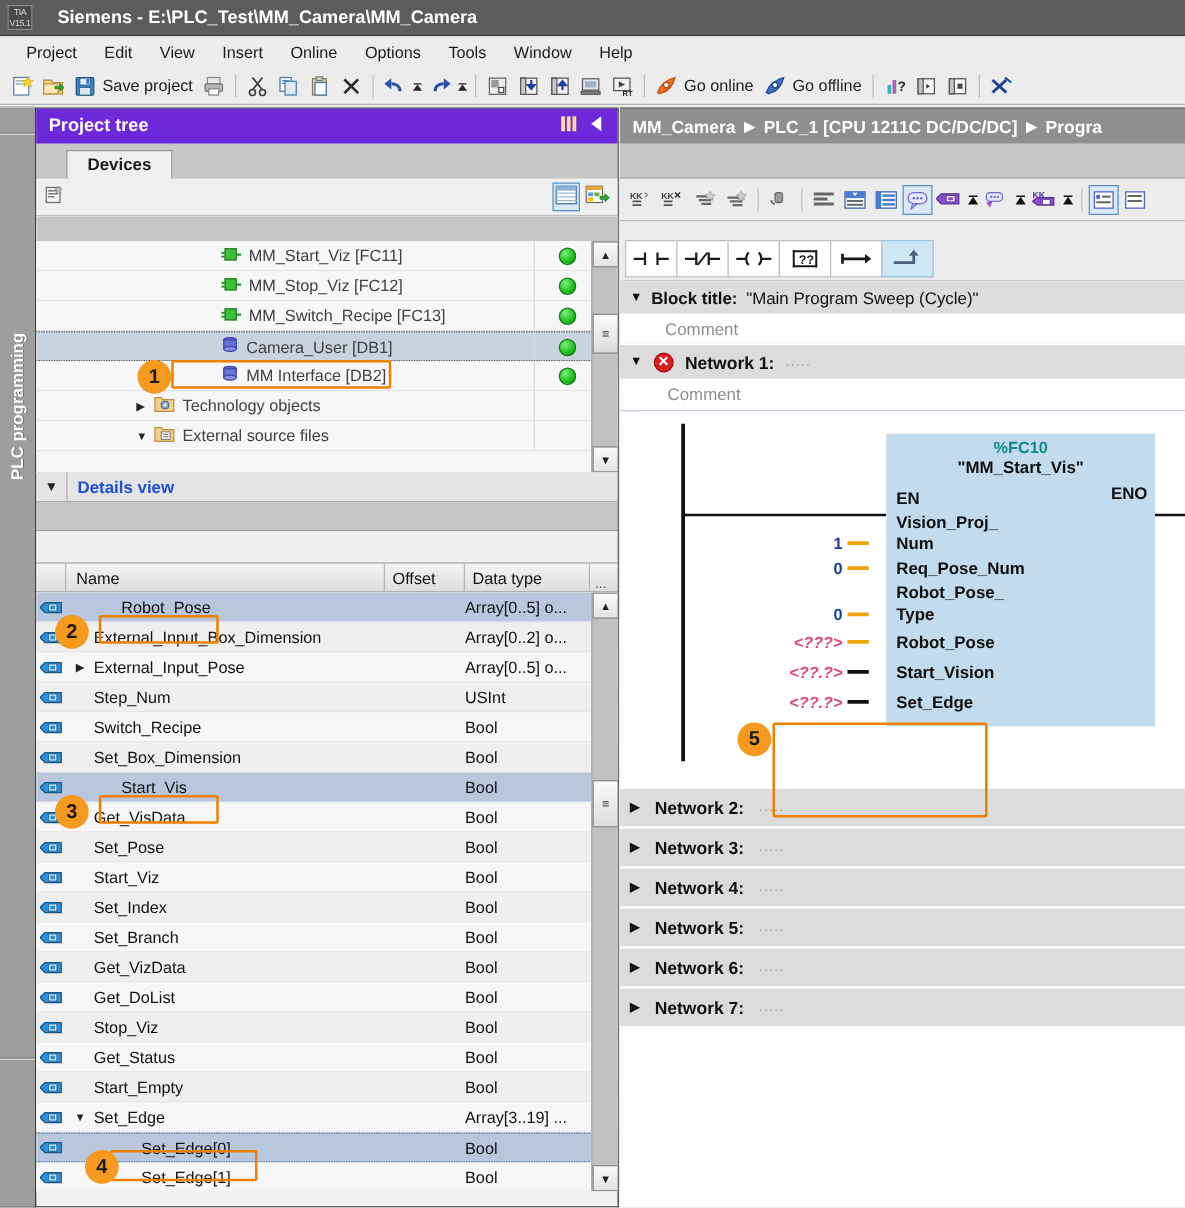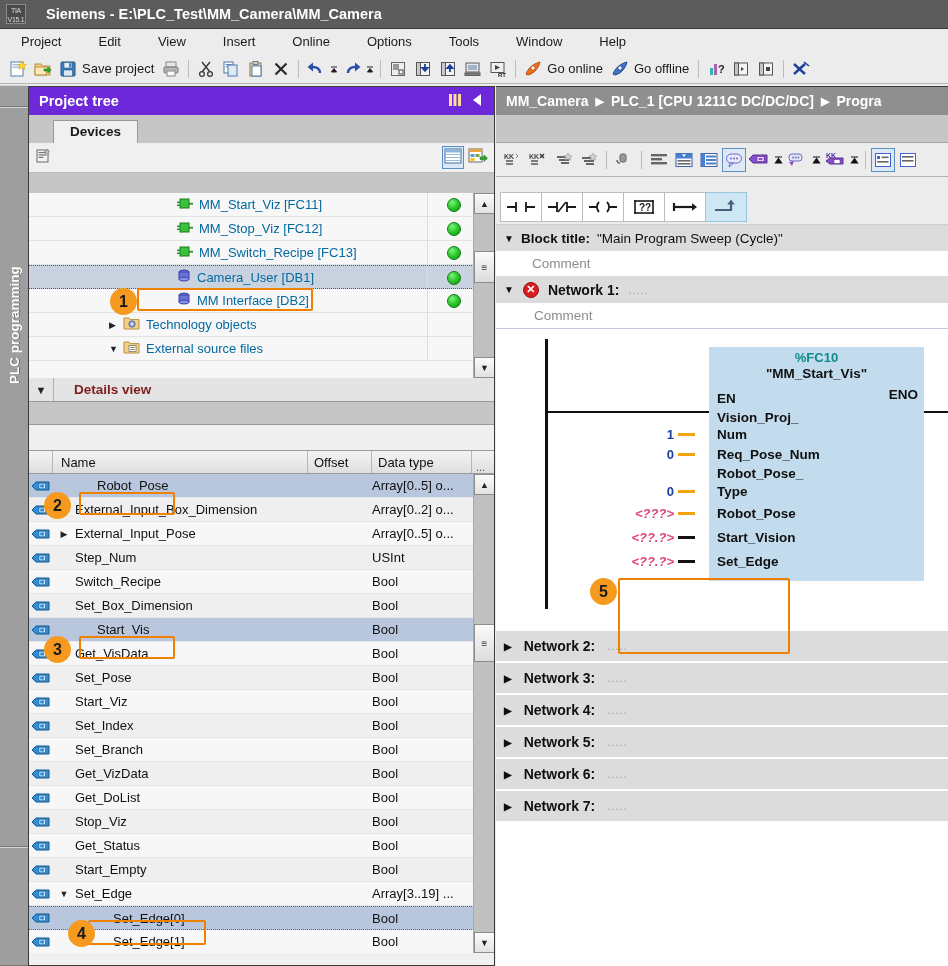--- a/index.html
+++ b/index.html
@@ -21,21 +21,21 @@
   .tia-logo {
     width: 20px; height: 20px; background: #4a4a4a; border: 1px solid #8a8a8a;
     color: #dcdcdc; font-size: 7px; line-height: 9px; text-align: center;
     font-family: "Liberation Sans", sans-serif; padding-top: 1px; letter-spacing: -0.3px;
   }
   .title-text { color: #ffffff; font-weight: bold; font-size: 14.5px; }
 
   
   .menubar {
     height: 25px; background: #ececec; display: flex; align-items: center;
-    padding-left: 10px; gap: 15px;
+    padding-left: 10px; gap: 0px;
   }
   .menu-item { padding: 2px 11px; color: #1a1a1a; font-size: 13px; cursor: default; }
 
   
   .toolbar {
     height: 30px; background: #ececec; display: flex; align-items: center;
     padding-left: 6px; gap: 1px; border-bottom: 1px solid #b4b4b4;
   }
   .tb-btn {
     width: 24px; height: 24px; display: flex; align-items: center; justify-content: center;
@@ -84,21 +84,21 @@
   .tree-toolbar-right { display: flex; align-items: center; gap: 4px; }
   .tree-body { position: relative; height: 205px; background: #f7f7f7; overflow: hidden; }
   .tree-scrollpad { position: absolute; left: 0; top: 0; right: 0; height: 20px; background: #c6c6c6; }
   .tree-rows { position: absolute; left: 0; top: 20px; right: 0; }
   .tree-row {
     height: 24px; display: flex; align-items: center; position: relative;
     border-bottom: 1px solid #e2e2e2; background: #f7f7f7;
   }
   .tree-row.selected { background: #c9d3e0; }
   .tree-row .indent { display: inline-block; }
-  .tree-label { font-size: 13px; color: #0369a1; white-space: nowrap; }
+  .tree-label { font-size: 13px; color: #404040; white-space: nowrap; }
   .tree-col-sep { position: absolute; right: 66px; top: 0; bottom: 0; width: 1px; background: #dcdcdc; }
   .status-dot {
     position: absolute; right: 33px; top: 5px; width: 14px; height: 14px; border-radius: 50%;
     background: radial-gradient(circle at 35% 30%, #7ef07e, #22c322 55%, #169016);
     border: 1px solid #0f7a0f;
   }
   .tree-vscroll {
     position: absolute; right: 0; top: 20px; width: 21px; bottom: 0; background: #c0c0c0;
     border-left: 1px solid #aaa;
   }
@@ -116,21 +116,21 @@
   
   .details-panel {
     position: absolute; left: 28px; top: 378px; width: 467px; height: 588px;
     background: #f0f0f0; border: 1px solid #3a3a3a; border-top: none;
   }
   .details-header {
     height: 24px; background: #e4e4e4; display: flex; align-items: center;
     border-bottom: 1px solid #9a9a9a;
   }
   .details-header .chev { width: 24px; text-align: center; font-size: 11px; color: #222; }
-  .details-header .txt { font-weight: bold; font-size: 13.5px; color: #7f1d1d; border-left: 1px solid #b0b0b0; padding-left: 20px; height: 100%; display: flex; align-items: center; }
+  .details-header .txt { font-weight: bold; font-size: 13.5px; color: #1d4ed8; border-left: 1px solid #b0b0b0; padding-left: 8px; height: 100%; display: flex; align-items: center; }
   .details-gray { height: 23px; background: #c6c6c6; border-bottom: 1px solid #9a9a9a; }
   .details-blank { height: 26px; background: #efefef; border-bottom: 1px solid #9a9a9a; }
 
   .dtable-head {
     height: 23px; background: linear-gradient(#f4f4f4,#dedede); display: flex; align-items: center;
     border-bottom: 1px solid #9a9a9a; font-size: 13px; color: #101010;
   }
   .dh-icon { width: 24px; border-right: 1px solid #b6b6b6; height: 100%; }
   .dh-name { flex: 1; padding-left: 8px; border-right: 1px solid #b6b6b6; height: 100%; display: flex; align-items: center; }
   .dh-offset { width: 64px; padding-left: 6px; border-right: 1px solid #b6b6b6; height: 100%; display: flex; align-items: center; }

